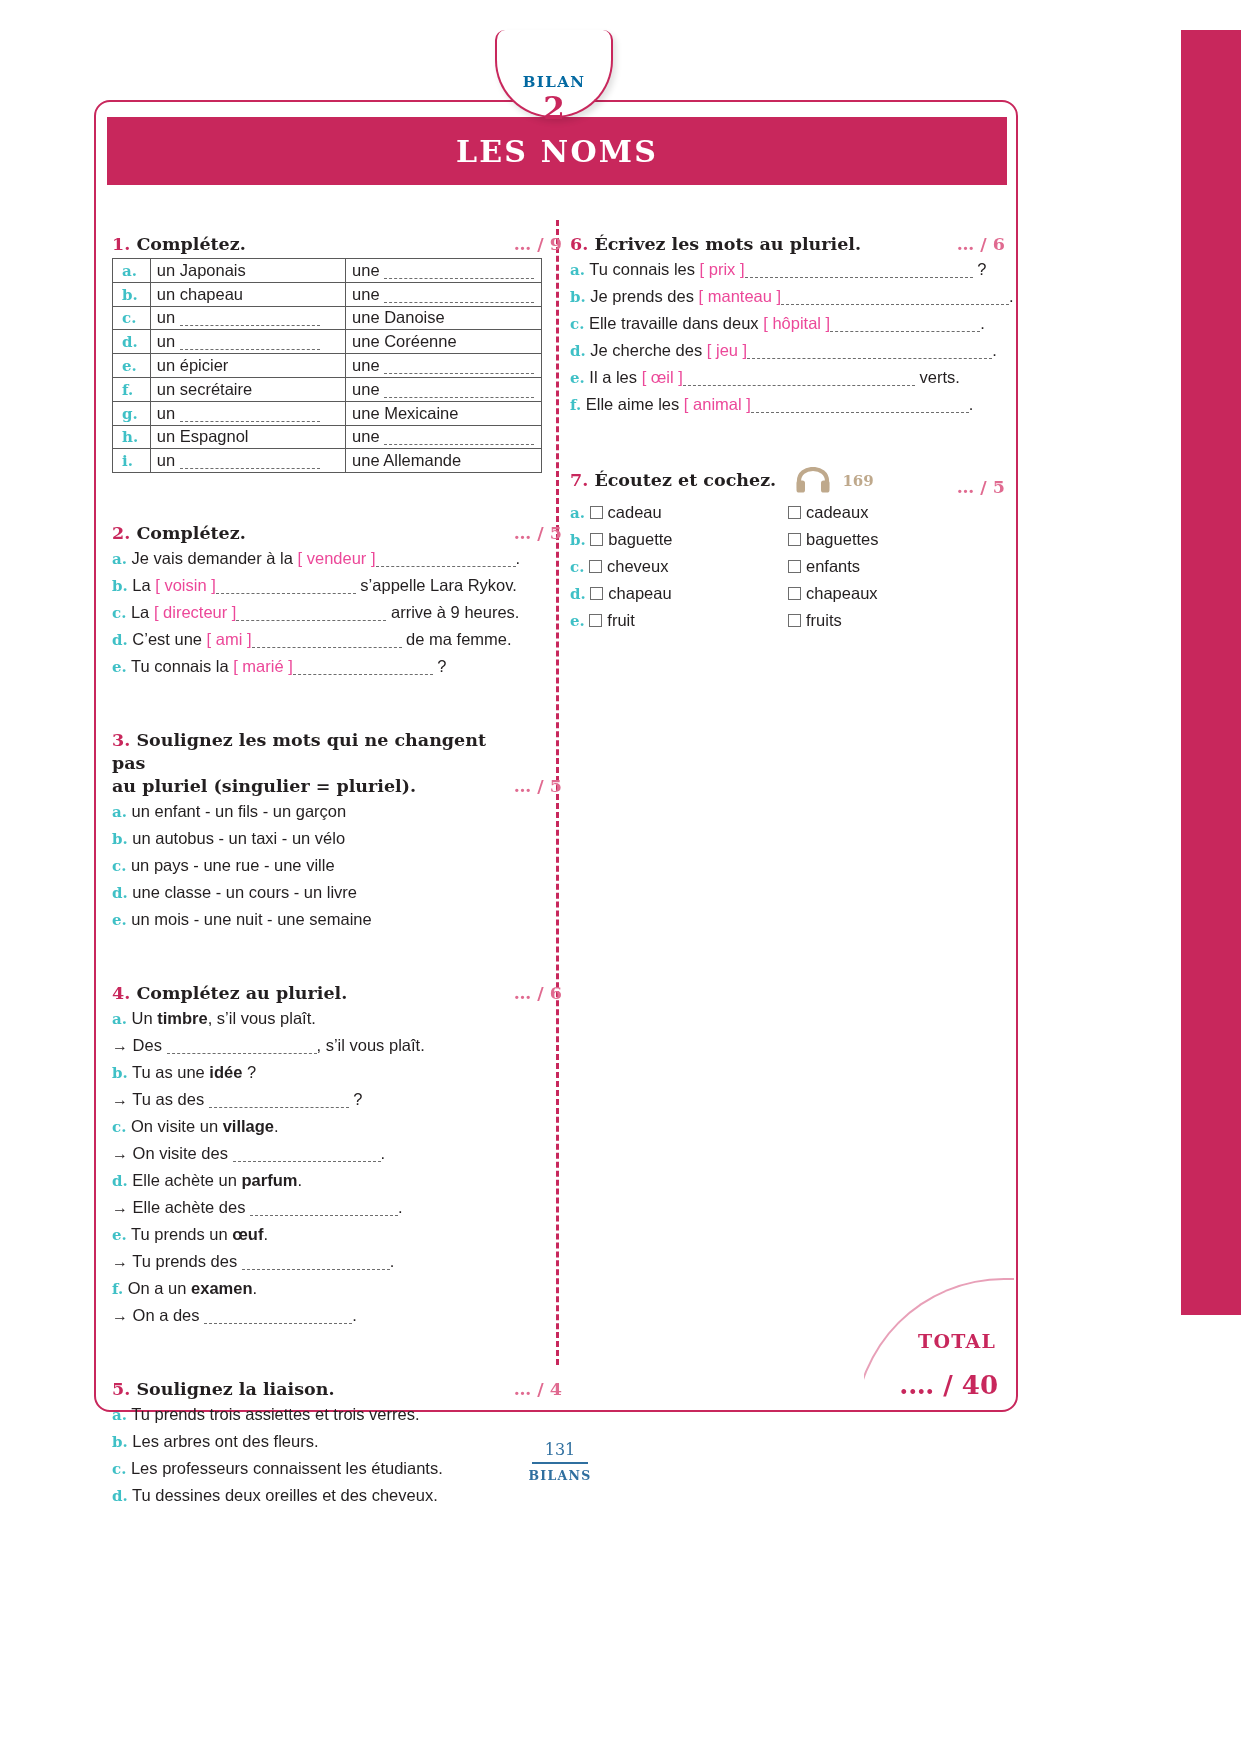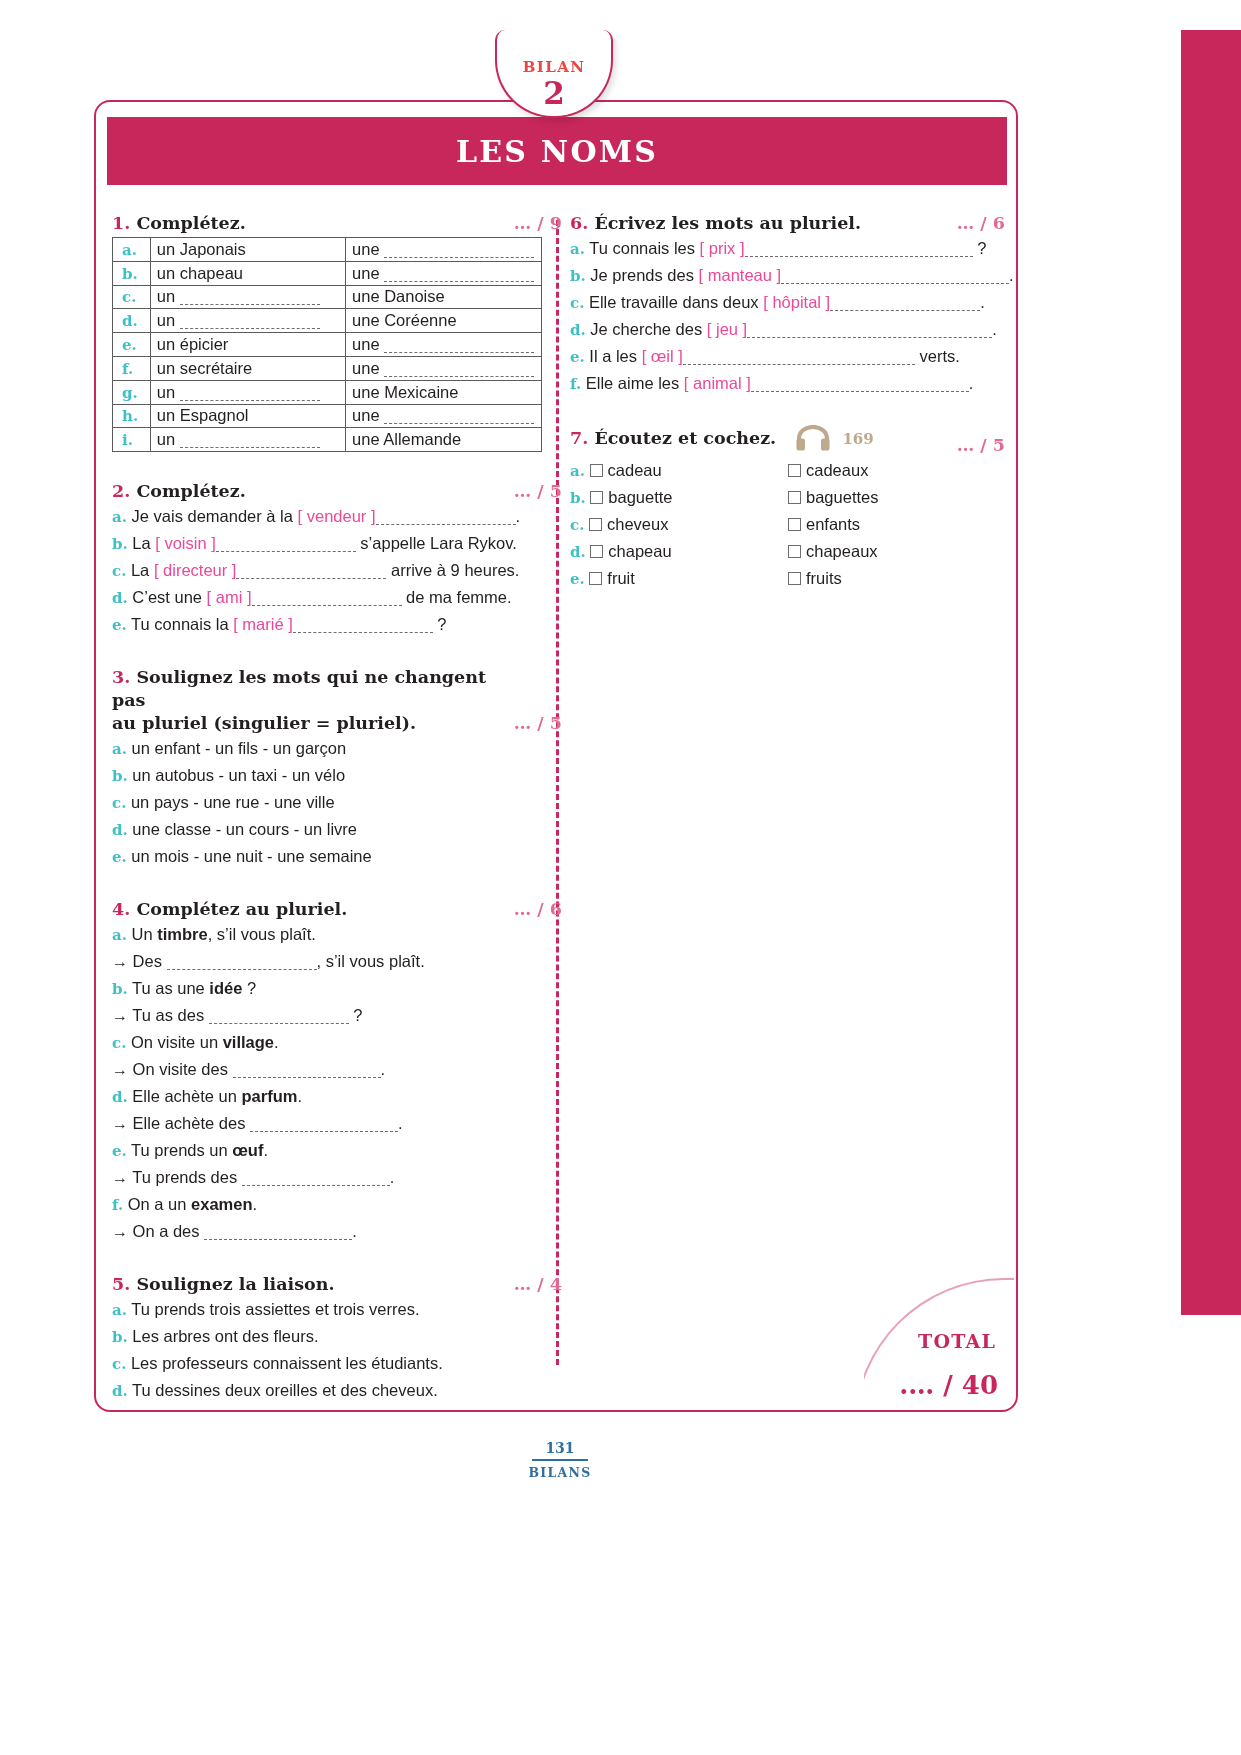--- a/index.html
+++ b/index.html
@@ -26,21 +26,21 @@
     background:#fff;
     border:2px solid #c8275c;
     border-top-left-radius:10px; border-top-right-radius:10px;
     border-bottom-left-radius:58px; border-bottom-right-radius:58px;
     border-top:none;
     text-align:center; z-index:5;
     box-shadow:3px 4px 6px rgba(0,0,0,.12);
   }
   .bilan-label {
     font-family:"DejaVu Serif", serif; font-weight:bold;
-    color:#ef4444; font-size:15px; letter-spacing:1.4px; margin-top:28px;
+    color:#0369a1; font-size:15px; letter-spacing:1.4px; margin-top:43px;
   }
   .bilan-num {
     font-family:"DejaVu Serif", serif; font-weight:bold;
     color:#c8275c; font-size:31px; line-height:34px;
   }
   
   .banner {
     position:absolute; left:11px; top:15px; width:900px; height:68px;
     background:#c8275c; display:flex; align-items:center; justify-content:center;
   }
@@ -49,21 +49,21 @@
     color:#fff; font-size:30px; letter-spacing:2.2px;
   }
   
   .col-left { position:absolute; left:16px; top:110px; width:450px; }
   .col-right { position:absolute; left:474px; top:110px; width:435px; }
   .divider {
     position:absolute; left:460px; top:118px; width:0; height:1145px;
     border-left:3px dashed #c8275c;
   }
   
-  .ex { margin-bottom:6px; position:relative; }
+  .ex { margin-bottom:6px; position:relative;margin-top:21px; }
   .ex-head {
     display:flex; align-items:flex-start; justify-content:space-between;
     font-family:"DejaVu Serif", serif; font-weight:bold; font-size:17.5px;
     color:#231f20; line-height:23px;
   }
   .ex-head .num { color:#c8275c; }
   .ex-title { flex:1 1 auto; padding-right:10px; }
   .pts {
     color:#e06a90; font-family:"DejaVu Serif", serif; font-weight:bold;
     font-size:17.5px; white-space:nowrap; align-self:flex-end;
@@ -115,21 +115,21 @@
     color:#c8275c; font-family:"DejaVu Serif", serif; font-weight:bold;
     font-size:19px; letter-spacing:1.2px;
   }
   .total-val {
     position:absolute; right:16px; top:92px;
     color:#c8275c; font-family:"DejaVu Serif", serif; font-weight:bold;
     font-size:26px;
   }
   
   .footer { position:absolute; left:0; top:1440px; width:1120px; text-align:center; }
-  .foot-num { color:#2f6f9f; font-family:"DejaVu Serif", serif; font-weight:bold; font-size:14px; }
+  .foot-num { color:#2f6f9f; font-family:"DejaVu Serif", serif; font-weight:normal; font-size:16px; }
   .foot-rule { width:56px; height:2px; background:#2f6f9f; margin:3px auto 4px; }
   .foot-sec { color:#2f6f9f; font-family:"DejaVu Serif", serif; font-weight:bold; font-size:12.5px; letter-spacing:1.3px; }
   .sp { height:22px; }
 </style>
 </head>
 <body>
 
 <div class="edge-bar"></div>
 
 <div class="bilan-tab">

